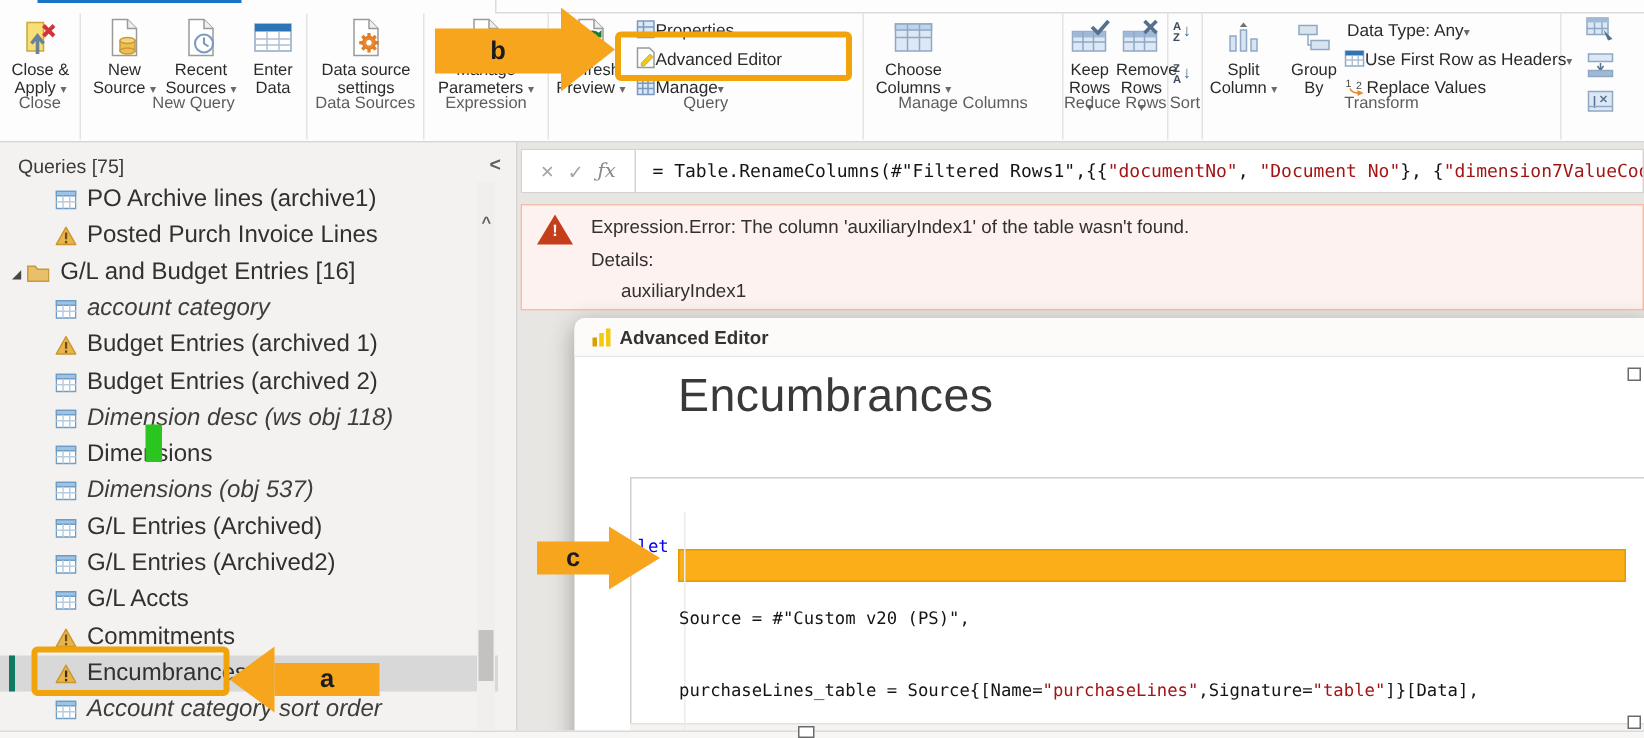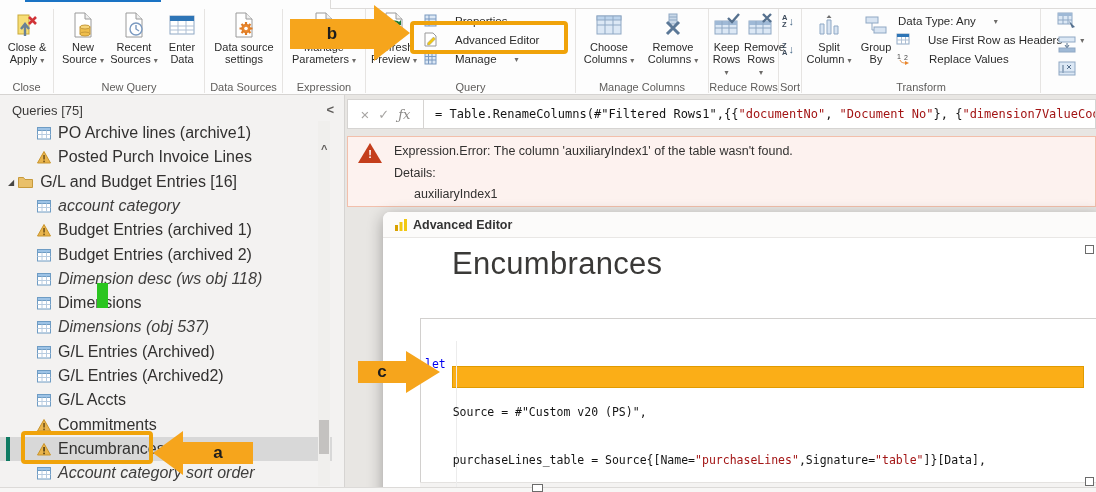--- a/index.html
+++ b/index.html
@@ -6,25 +6,25 @@
   body{margin:0;background:#bbb}
   .screen{position:relative;width:1096px;height:492px;overflow:hidden;
     font-family:"Liberation Sans",sans-serif;color:#252423;background:#e8e6e3}
 
   
   .ribbon{position:absolute;left:0;top:0;width:1096px;height:95px;background:#fdfdfd;border-bottom:1px solid #d6d4d2;z-index:2}
   .tab-underline{position:absolute;left:25px;top:0;width:136px;height:2px;background:#1a73c4}
   .tabline{position:absolute;left:330px;top:8px;right:0;height:1px;background:#dddbd9}
   .tabsep{position:absolute;left:330px;top:0;width:1px;height:8px;background:#dddbd9}
   .rgroup{position:absolute;top:9px;bottom:1px;border-right:1px solid #e6e4e2}
-  .glabel{position:absolute;bottom:0;left:0;right:0;text-align:center;font-size:11px;color:#5f5d5b;white-space:nowrap}
+  .glabel{position:absolute;bottom:18px;left:0;right:0;text-align:center;font-size:11px;color:#5f5d5b;white-space:nowrap}
   .rbig{position:absolute;top:2px;text-align:center;font-size:11px;line-height:12px;color:#2b2b2b}
   .rbig .ricon{height:28px;display:flex;align-items:center;justify-content:center;margin-bottom:2px}
   .caret{font-size:8px;color:#6d6b69}
-  .rsmall{position:absolute;display:flex;align-items:center;gap:18px;font-size:11.5px;white-space:nowrap;color:#2b2b2b;height:18px}
+  .rsmall{position:absolute;display:flex;align-items:center;gap:0;font-size:11.5px;white-space:nowrap;color:#2b2b2b;height:18px}
   .sortbtn{position:absolute;left:3px;display:flex;align-items:center;gap:1px}
   .saz{display:flex;flex-direction:column;font-size:7.5px;font-weight:bold;color:#3d4b5c;line-height:7px}
   .saz i{font-style:normal}
   .sarrow{font-size:11px;color:#4a6b8a;line-height:11px}
 
   
   .sidebar{position:absolute;left:0;top:95px;width:345px;bottom:0;background:#f3f2f1;border-right:1px solid #d6d4d2;z-index:3}
   .q-header{position:absolute;left:12px;top:8px;font-size:13px;color:#3b3a39}
   .q-collapse{position:absolute;right:10px;top:7px;font-size:13px;font-weight:bold;color:#605e5c}
   .qrow{position:absolute;left:0;width:332px;height:24px;display:flex;align-items:center}
@@ -226,30 +226,20 @@
       <div class="rbig" style="left:4px;width:58px">
         <div class="ricon">
           <svg width="26" height="22" viewBox="0 0 26 22">
             <rect x="1" y="2" width="24" height="18" fill="#dce8f5" stroke="#8fa8c4"></rect>
             <rect x="1" y="2" width="24" height="4" fill="#bdd4ec" stroke="#8fa8c4"></rect>
             <path d="M9 2v18M17 2v18M1 11h24" stroke="#8fa8c4"></path>
           </svg>
         </div>
         <div class="rlab"><span>Choose Columns</span> <span class="caret">▾</span></div>
       </div>
-      <div class="rbig" style="left:68px;width:58px">
-        <div class="ricon">
-          <svg width="26" height="24" viewBox="0 0 26 24">
-            <rect x="9" y="1" width="8" height="10" fill="#c9d8e8" stroke="#8fa8c4"></rect>
-            <path d="M9 4h8M9 7h8" stroke="#8fa8c4"></path>
-            <path d="M7 9l12 12M19 9 7 21" stroke="#5b7897" stroke-width="3" fill="none"></path>
-          </svg>
-        </div>
-        <div class="rlab"><span>Remove Columns</span> <span class="caret">▾</span></div>
-      </div>
       <div class="glabel">Manage Columns</div>
     </div>
 
     <div class="rgroup" style="left:709px;width:70px">
       <div class="rbig" style="left:1px;width:33px">
         <div class="ricon">
           <svg width="26" height="24" viewBox="0 0 26 24">
             <rect x="1" y="8" width="22" height="13" fill="#dce8f5" stroke="#8fa8c4"></rect>
             <rect x="1" y="8" width="22" height="4" fill="#9fb9d6"></rect>
             <path d="M8 8v13M15 8v13M1 15h22" stroke="#8fa8c4"></path>

